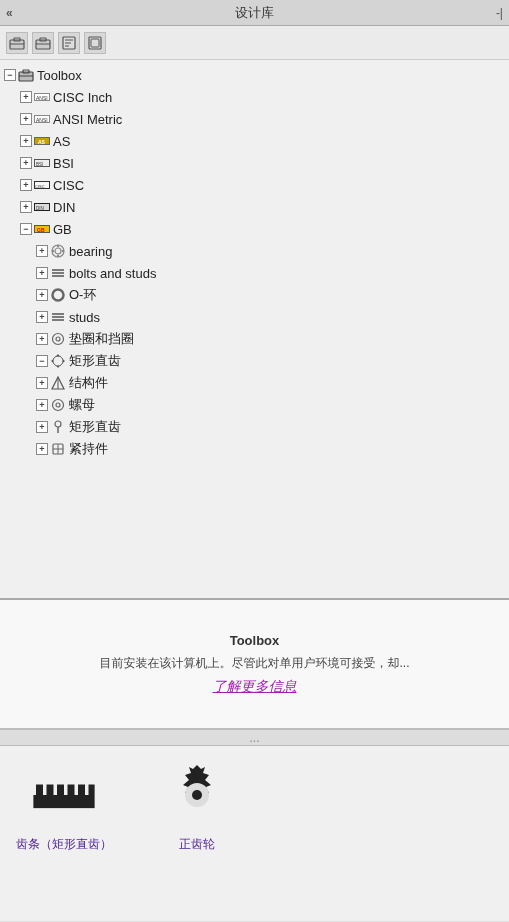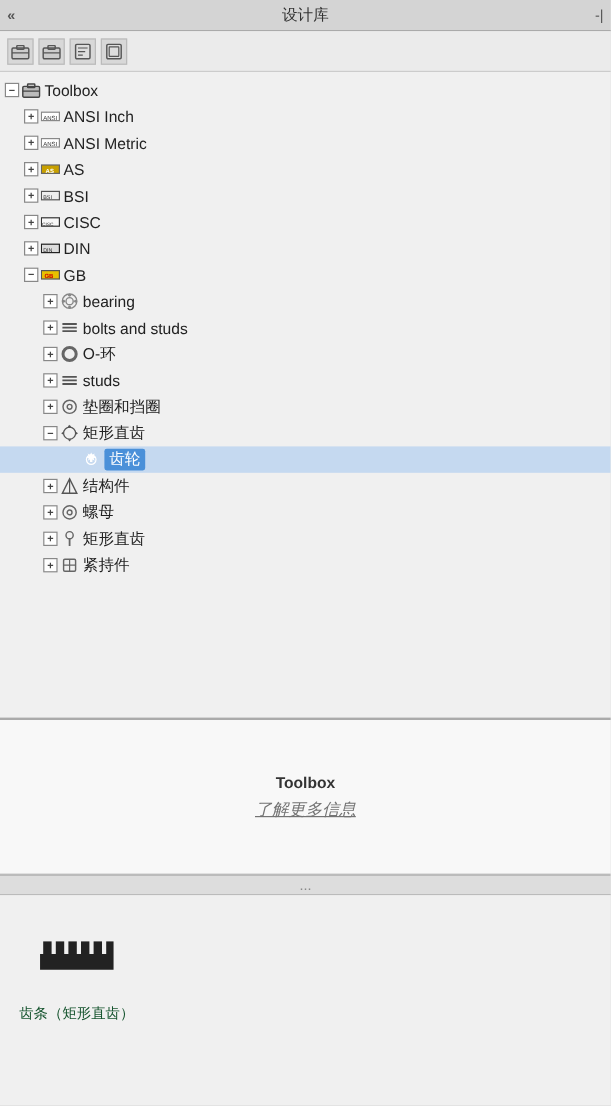--- a/index.html
+++ b/index.html
@@ -131,21 +131,21 @@
       text-align: center;
     }
     .info-desc {
       font-size: 12px;
       color: #444;
       text-align: center;
       line-height: 1.5;
     }
     .info-link {
       font-size: 14px;
-      color: #737373;
+      color: #a21caf;
       cursor: pointer;
       font-style: italic;
     }
     .divider-dots {
       text-align: center;
       font-size: 12px;
       color: #888;
       height: 16px;
       line-height: 16px;
       background: #ddd;
@@ -178,21 +178,21 @@
     }
     .gear-icon-wrap {
       width: 70px;
       height: 70px;
       display: flex;
       align-items: center;
       justify-content: center;
     }
     .gear-label {
       font-size: 12px;
-      color: #14532d;
+      color: #4c1d95;
       text-align: center;
       white-space: nowrap;
     }
 
     
     .highlight-box {
       background: #4a90d9;
       color: white;
       padding: 0 4px;
       border-radius: 2px;
@@ -271,21 +271,21 @@
 
     <div class="tree-item indent-1">
       <div class="pm-box">+</div>
       <div class="item-icon">
         <svg width="16" height="10" viewBox="0 0 16 10">
           <rect x="0" y="1" width="16" height="8" fill="#888"></rect>
           <rect x="1" y="2" width="14" height="6" fill="#fff"></rect>
           <text x="2" y="8" font-size="5" fill="#333" font-family="Arial">ANSI</text>
         </svg>
       </div>
-      <span class="item-label">ANSI Inch</span>
+      <span class="item-label">CISC Inch</span>
     </div>
 
     <div class="tree-item indent-1">
       <div class="pm-box">+</div>
       <div class="item-icon">
         <svg width="16" height="10" viewBox="0 0 16 10">
           <rect x="0" y="1" width="16" height="8" fill="#888"></rect>
           <rect x="1" y="2" width="14" height="6" fill="#fff"></rect>
           <text x="2" y="8" font-size="5" fill="#333" font-family="Arial">ANSI</text>
         </svg>
@@ -422,31 +422,20 @@
           <polygon points="8,1 9.5,3 6.5,3" fill="#555"></polygon>
           <polygon points="8,15 9.5,13 6.5,13" fill="#555"></polygon>
           <polygon points="1,8 3,9.5 3,6.5" fill="#555"></polygon>
           <polygon points="15,8 13,9.5 13,6.5" fill="#555"></polygon>
           <polygon points="3.05,3.05 4.8,5.2 2.85,5.2" fill="#555" transform="rotate(45,8,8) rotate(-45,4,4)"></polygon>
         </svg>
       </div>
       <span class="item-label">矩形直齿</span>
     </div>
 
-    <div class="tree-item indent-3 selected">
-      <div style="width:14px; margin-right:2px;"></div>
-      <div class="item-icon">
-        <svg width="16" height="16" viewBox="0 0 16 16">
-          <circle cx="8" cy="8" r="4" stroke="#fff" stroke-width="1" fill="none"></circle>
-
-          <path d="M8,2 L9,4 L11,3 L10,5 L12,6 L10,7 L11,9 L9,8 L9,10 L8,10 L7,10 L7,8 L5,9 L6,7 L4,6 L6,5 L5,3 L7,4 Z" fill="#fff"></path>
-        </svg>
-      </div>
-      <span class="item-label highlight-box">齿轮</span>
-    </div>
 
     <div class="tree-item indent-2">
       <div class="pm-box">+</div>
       <div class="item-icon">
         <svg width="16" height="16" viewBox="0 0 16 16">
           <polygon points="8,2 14,14 2,14" stroke="#555" stroke-width="1.2" fill="none"></polygon>
           <line x1="8" y1="2" x2="8" y2="14" stroke="#555" stroke-width="1"></line>
         </svg>
       </div>
       <span class="item-label">结构件</span>
@@ -484,20 +473,21 @@
         </svg>
       </div>
       <span class="item-label">紧持件</span>
     </div>
 
   </div>
 </div>
 
 <div class="info-panel">
   <div class="info-title">Toolbox</div>
+  <div class="info-desc">目前安装在该计算机上。尽管此对单用户环境可接受，却...</div>
   <a class="info-link" href="#">了解更多信息</a>
 </div>
 
 <div class="divider-dots">...</div>
 
 <div class="bottom-panel">
   <div class="gear-items">
 
     <div class="gear-item">
       <div class="gear-icon-wrap">
@@ -509,15 +499,35 @@
           <rect x="20" y="18" width="8" height="12" fill="#222"></rect>
           <rect x="32" y="18" width="8" height="12" fill="#222"></rect>
           <rect x="44" y="18" width="8" height="12" fill="#222"></rect>
           <rect x="56" y="18" width="8" height="12" fill="#222"></rect>
           <rect x="68" y="18" width="7" height="12" fill="#222"></rect>
         </svg>
       </div>
       <span class="gear-label">齿条（矩形直齿）</span>
     </div>
 
+    <div class="gear-item">
+      <div class="gear-icon-wrap">
+        <svg width="70" height="70" viewBox="0 0 70 70">
+
+          <g transform="translate(35,35)">
+
+            <polygon points="
+              0,-30 4,-26 8,-28 6,-22 12,-20 8,-15
+              14,-10 9,-8 12,-2 7,-2 8,4 3,2
+              4,8 0,6 -4,8 -3,2 -8,4 -7,-2
+              -12,-2 -9,-8 -14,-10 -8,-15 -12,-20 -6,-22
+              -8,-28 -4,-26
+            " fill="#222"></polygon>
+            <circle cx="0" cy="0" r="12" fill="#ddd"></circle>
+            <circle cx="0" cy="0" r="5" fill="#222"></circle>
+          </g>
+        </svg>
+      </div>
+      <span class="gear-label">正齿轮</span>
+    </div>
 
   </div>
 </div>
 
 </body></html>

